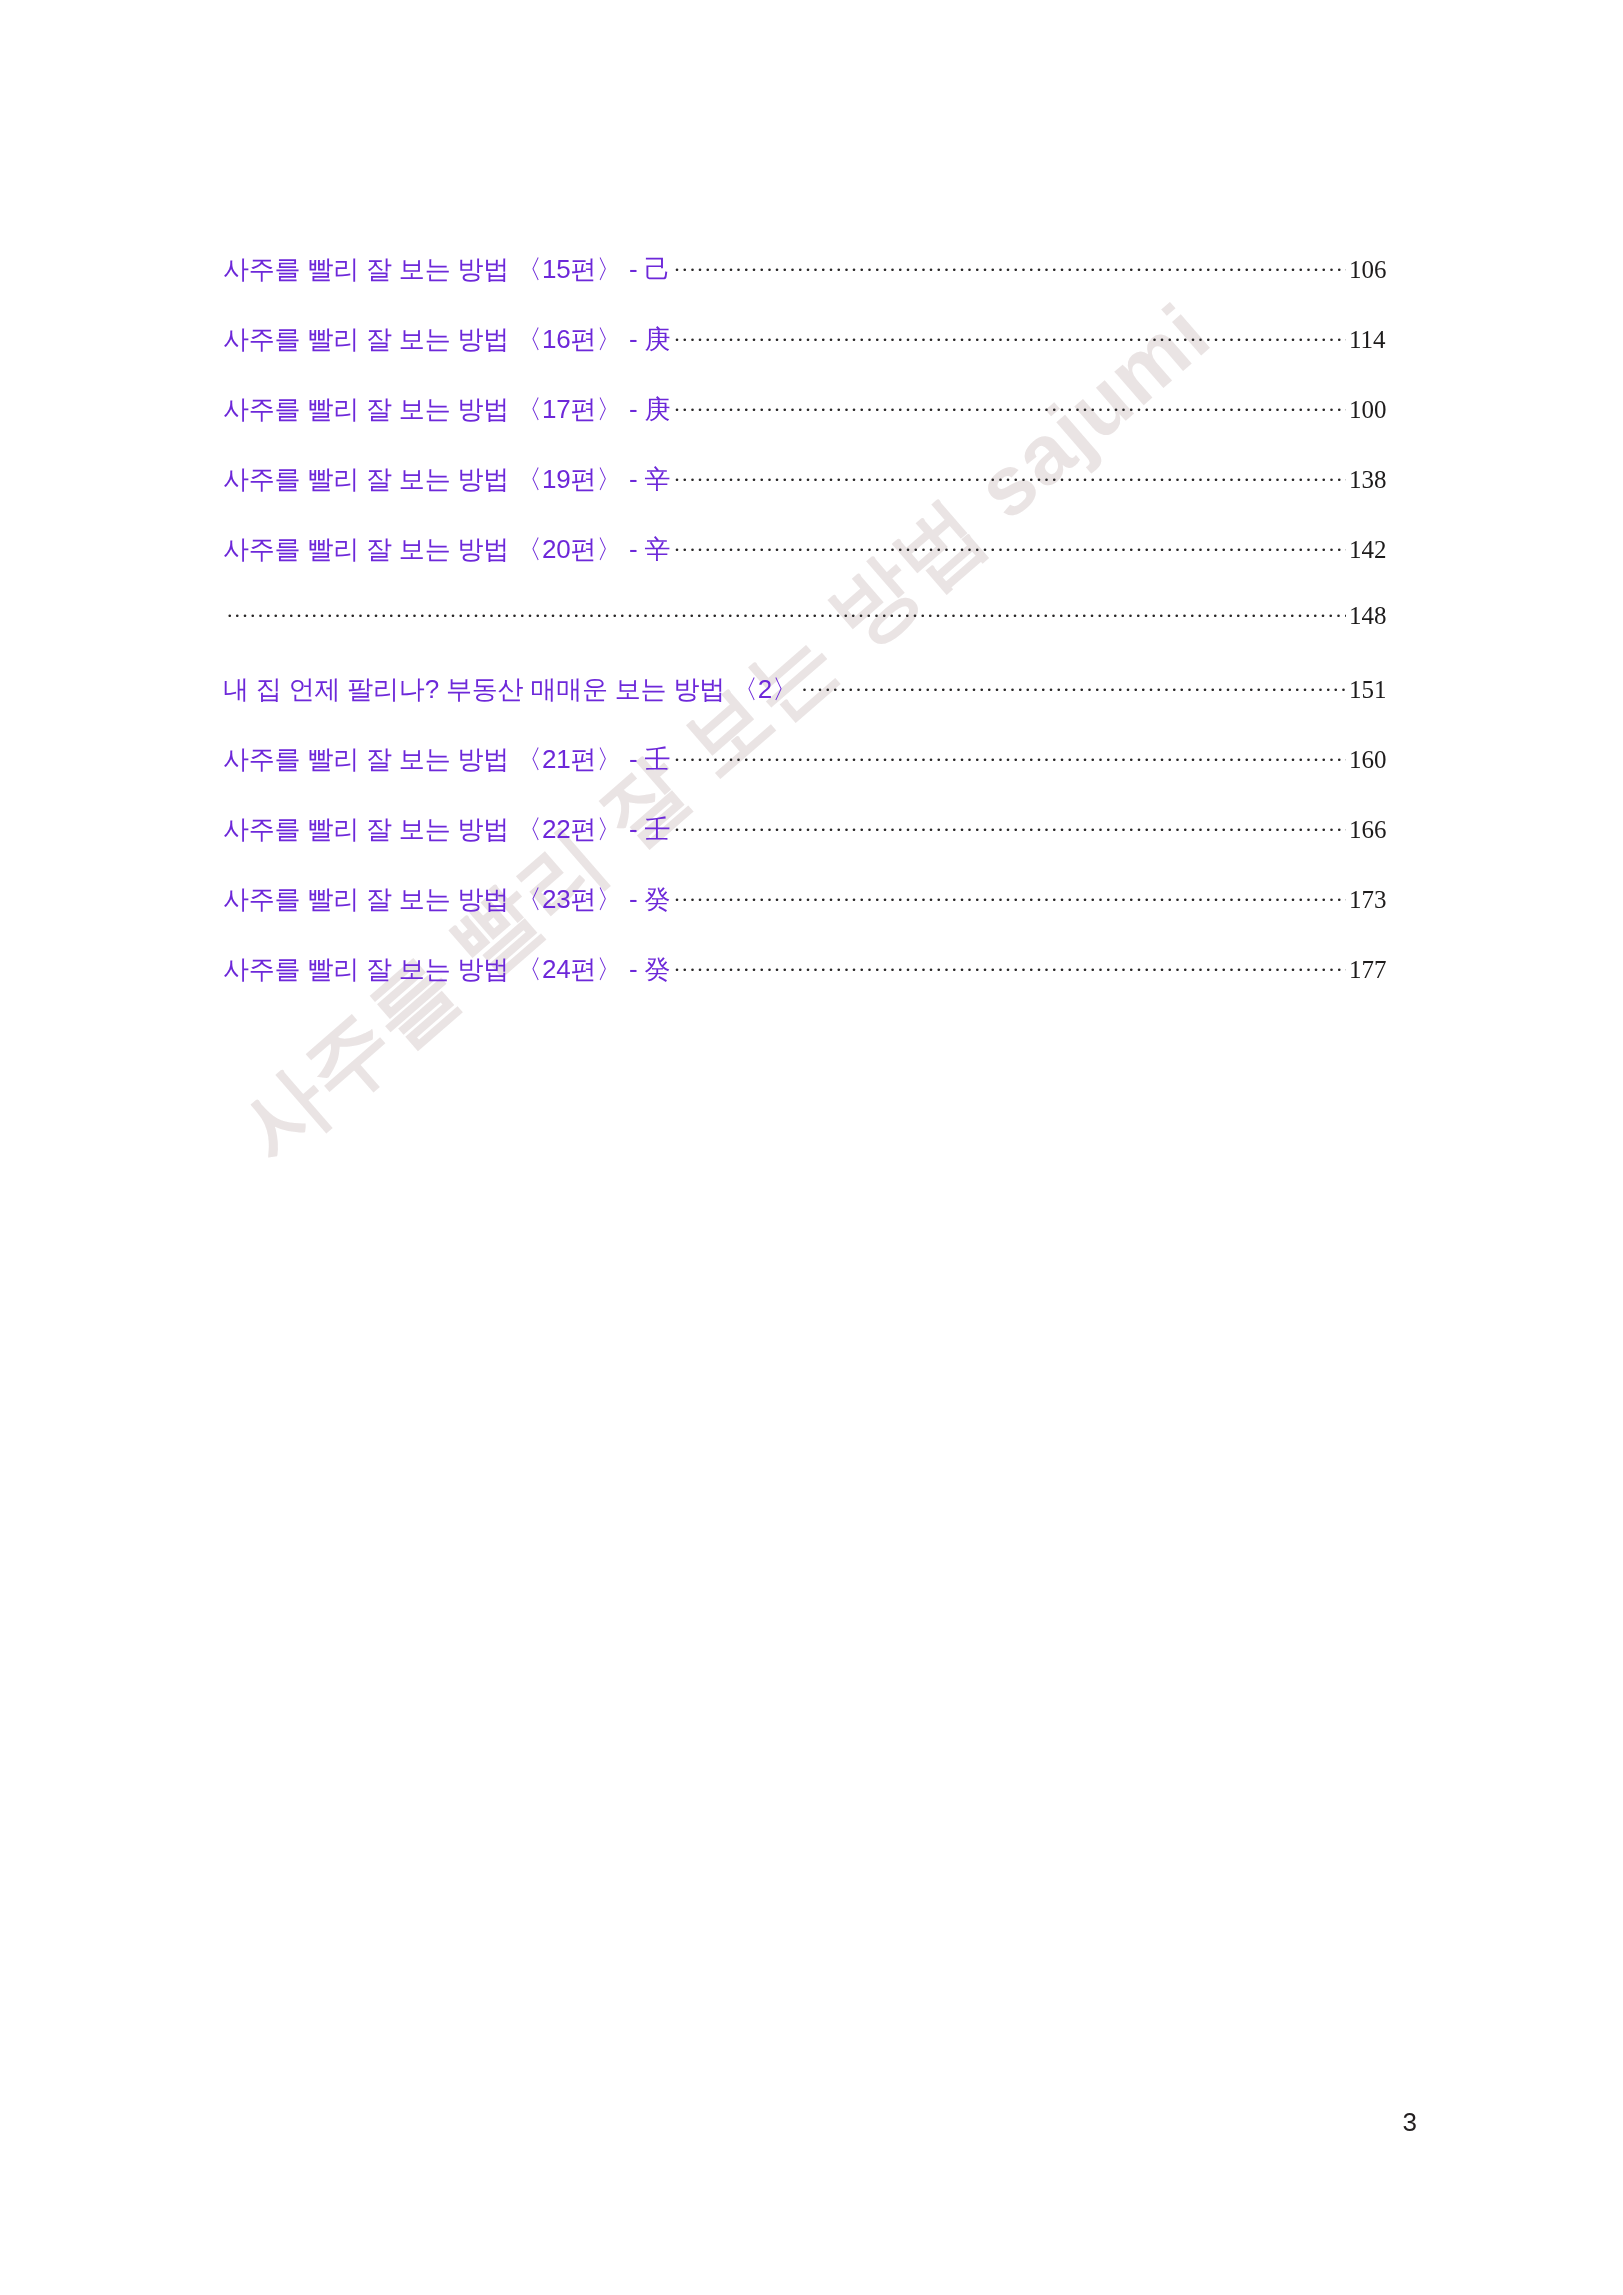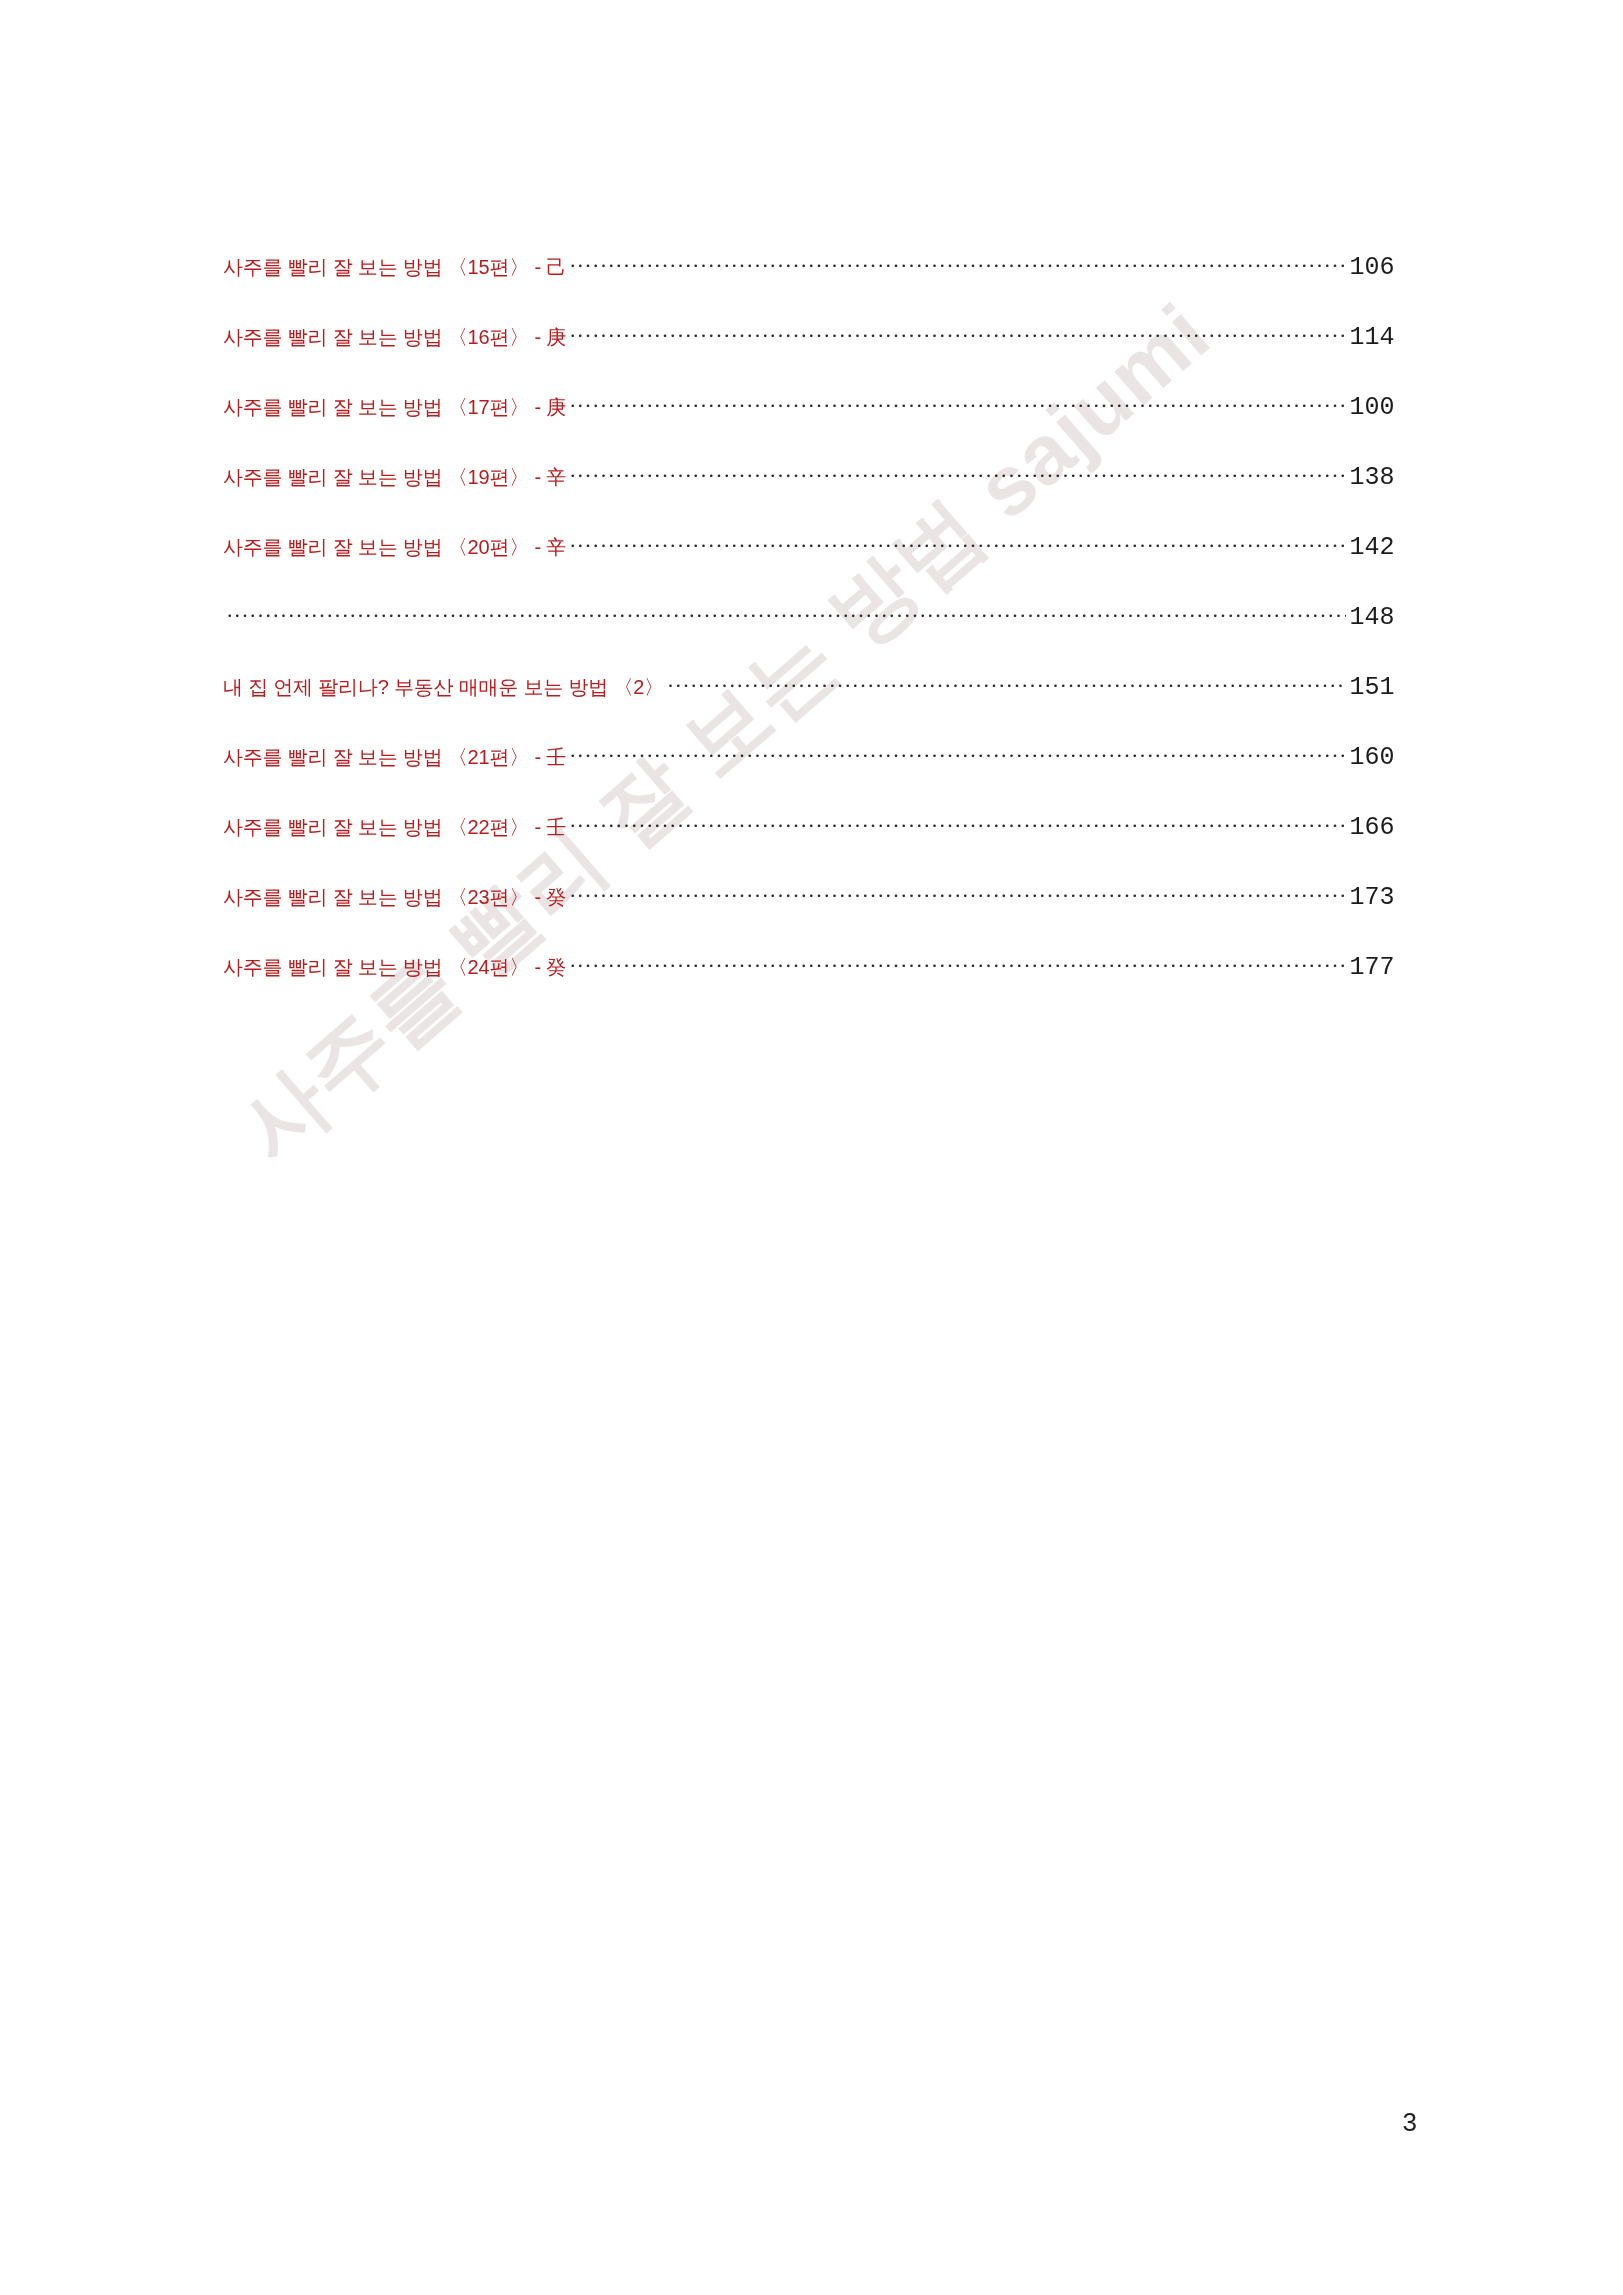--- a/index.html
+++ b/index.html
@@ -61,22 +61,22 @@
     z-index: 2;
   }
   .toc-row {
     display: flex;
     align-items: baseline;
     width: 100%;
     height: 70px;
     box-sizing: border-box;
   }
   .toc-title {
-    font-size: 20px;
-    color: #b91c1c;
+    font-size: 26px;
+    color: #6d28d9;
     white-space: nowrap;
     letter-spacing: -0.2px;
     font-family: "Liberation Sans", "DejaVu Sans", sans-serif;
     flex: 0 0 auto;
   }
   .toc-leader {
     flex: 1 1 auto;
     min-width: 6.5px;
     position: relative;
     height: 22px;
@@ -90,23 +90,23 @@
     bottom: 1.3px;
     white-space: nowrap;
     font-size: 22px;
     letter-spacing: 2.2px;
     color: #2a2828;
     font-family: "Liberation Serif", "DejaVu Serif", serif;
   }
   .toc-page {
     font-size: 25px;
     color: #1d1b1b;
-    font-family: Liberation Mono, monospace;
+    font-family: Liberation Serif, serif;
     flex: 0 0 auto;
-    text-align: center;
+    text-align: left;
     min-width: 46px;
   }
 
   
   .folio {
     position: absolute;
     right: 207px;
     bottom: 157px;
     font-size: 26px;
     color: #231f20;

